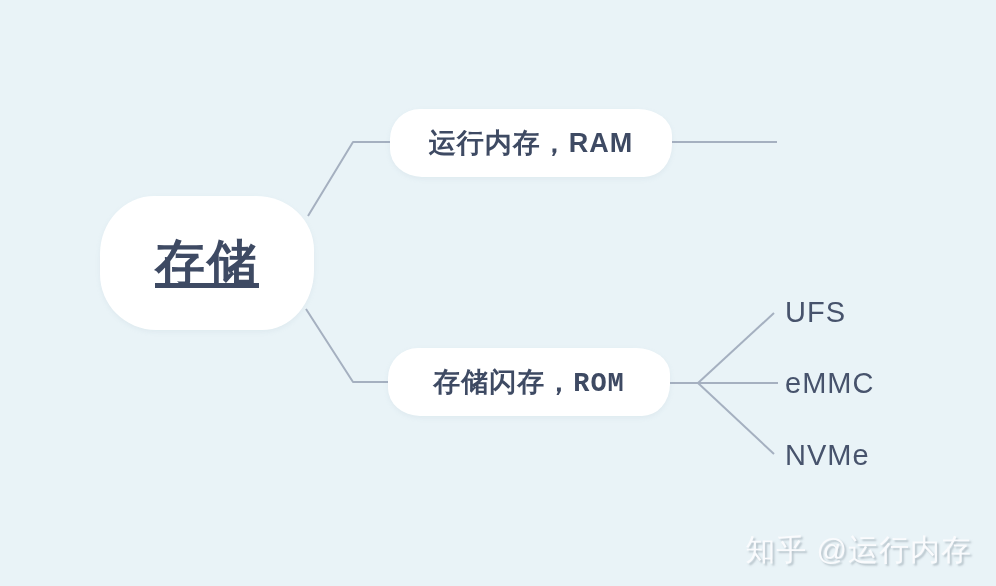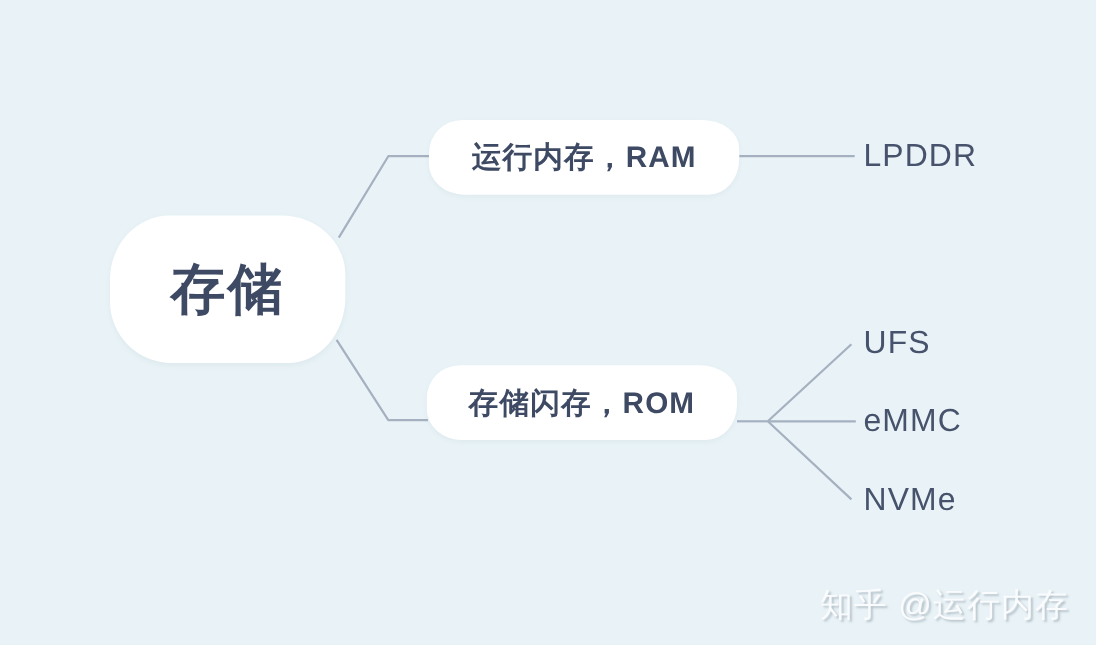--- a/index.html
+++ b/index.html
@@ -45,30 +45,31 @@
     box-sizing:border-box;
     cursor:default;
   }
   .root-node{
     left:100px;top:196px;
     width:214px;height:134px;
     border-radius:54px 58px 52px 56px / 58px 54px 60px 56px;
     font-size:50px;
     font-weight:bold;
     letter-spacing:2px;
+    text-decoration:underline;
   }
   .branch-node{
     width:282px;height:68px;
     border-radius:30px 34px 28px 32px / 30px 26px 32px 28px;
     font-size:27px;
     font-weight:bold;
     letter-spacing:1px;
   }
   .branch-ram{left:390px;top:109px;}
-  .branch-rom{left:388px;top:332px;}
+  .branch-rom{left:388px;top:348px;font-family:Liberation Mono, monospace;}
   .leaf{
     position:absolute;
     left:785px;
     height:32px;
     line-height:32px;
     font-size:29px;
     color:var(--leaf-text);
     letter-spacing:1px;
     white-space:nowrap;
     cursor:default;
@@ -107,21 +108,20 @@
   </div>
 
   <div class="node branch-node branch-ram">
     <span>运行内存，RAM</span>
   </div>
 
   <div class="node branch-node branch-rom">
     <span>存储闪存，ROM</span>
   </div>
 
-  <div class="leaf leaf-lpddr">LPDDR</div>
 
   <div class="leaf leaf-ufs">UFS</div>
 
   <div class="leaf leaf-nvme">NVMe</div>
 
   <div class="leaf leaf-emmc">eMMC</div>
 
   <div class="watermark">知乎 @运行内存</div>
 
 </div>

